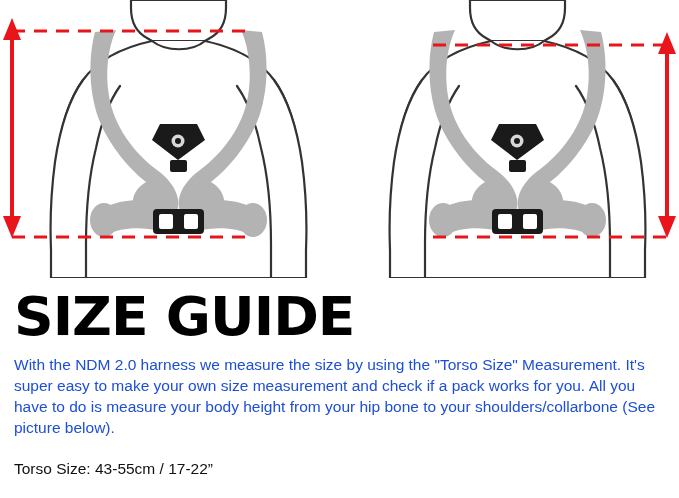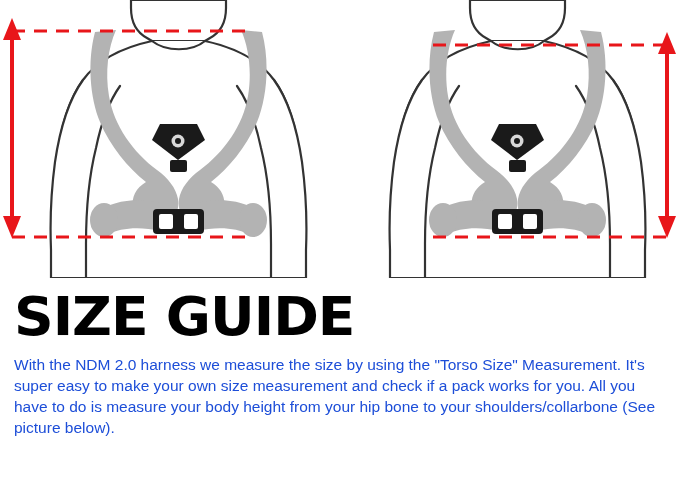--- a/index.html
+++ b/index.html
@@ -160,15 +160,16 @@
         <line x1="433" y1="45" x2="667" y2="45"></line>
         <line x1="433" y1="237" x2="667" y2="237"></line>
       </g>
 
     </svg>
   </div>
 
   <div class="text-block">
     <h1 class="title">SIZE GUIDE</h1>
     <p class="body-copy">With the NDM 2.0 harness we measure the size by using the "Torso Size" Measurement. It's super easy to make your own size measurement and check if a pack works for you. All you have to do is measure your body height from your hip bone to your shoulders/collarbone (See picture below).</p>
+    <p class="torso-line">Torso Size: 43-55cm / 17-22”</p>
   </div>
 
 </div>
 
 </body></html>

